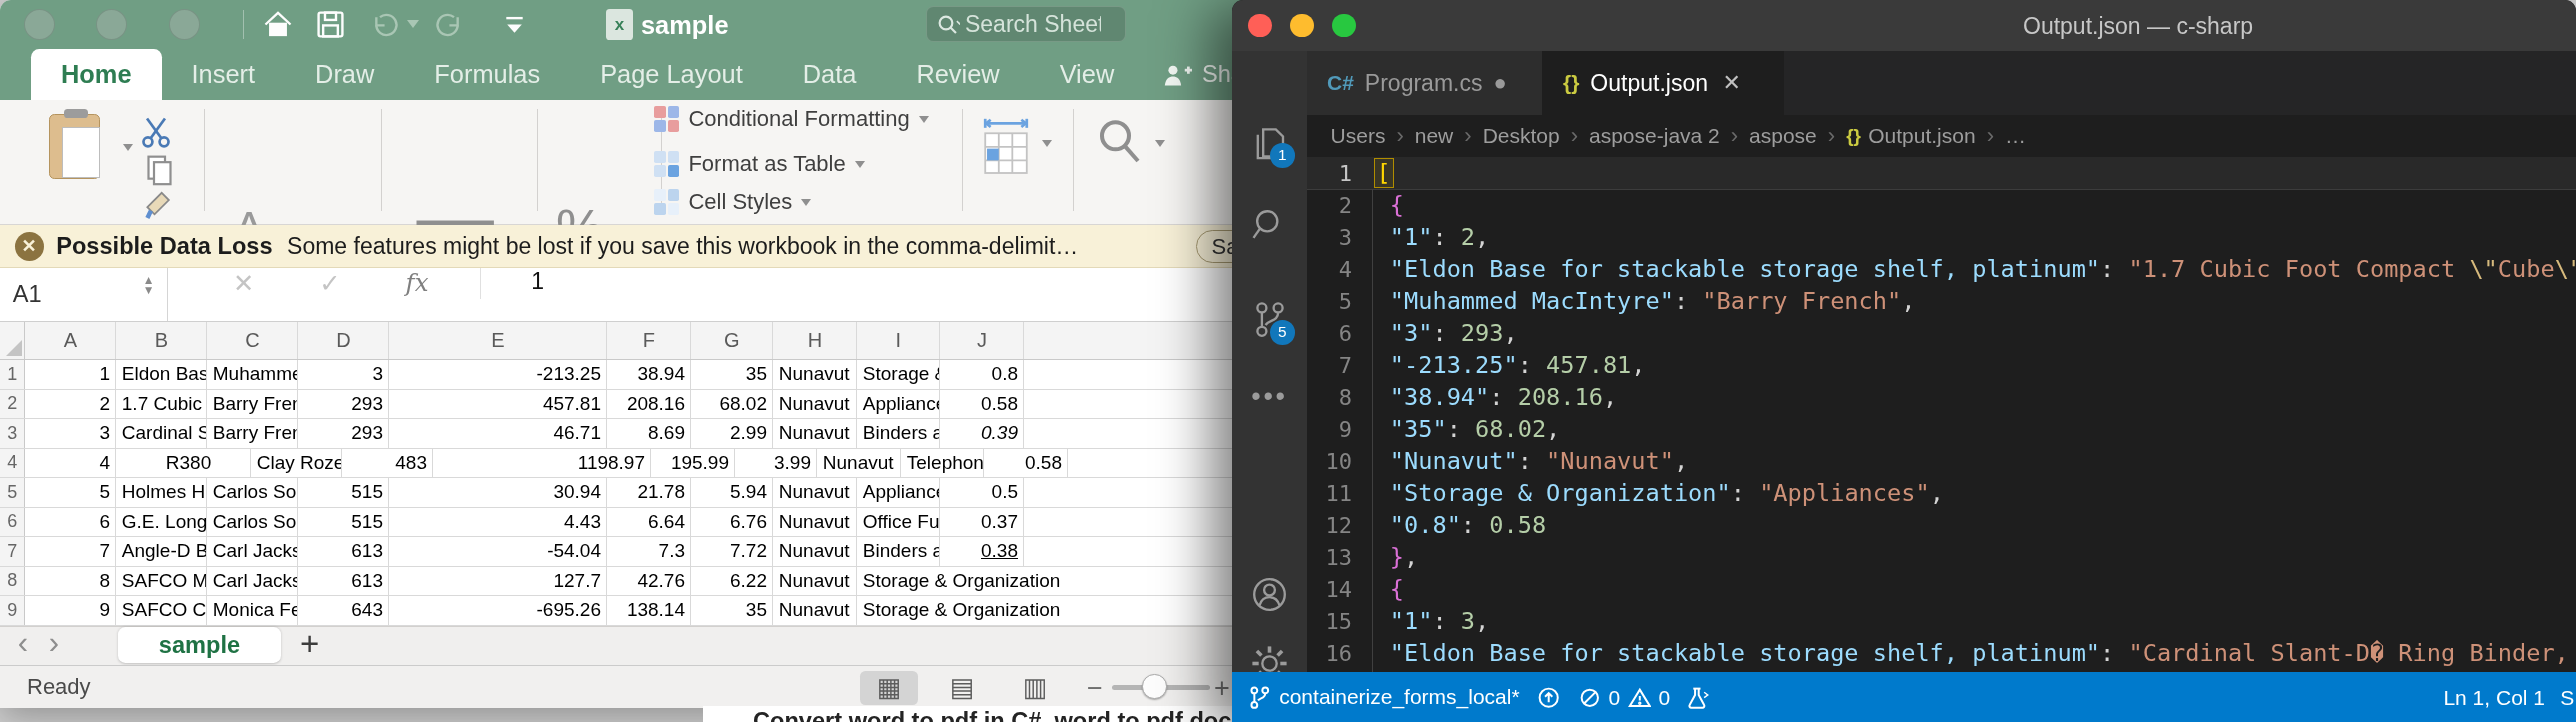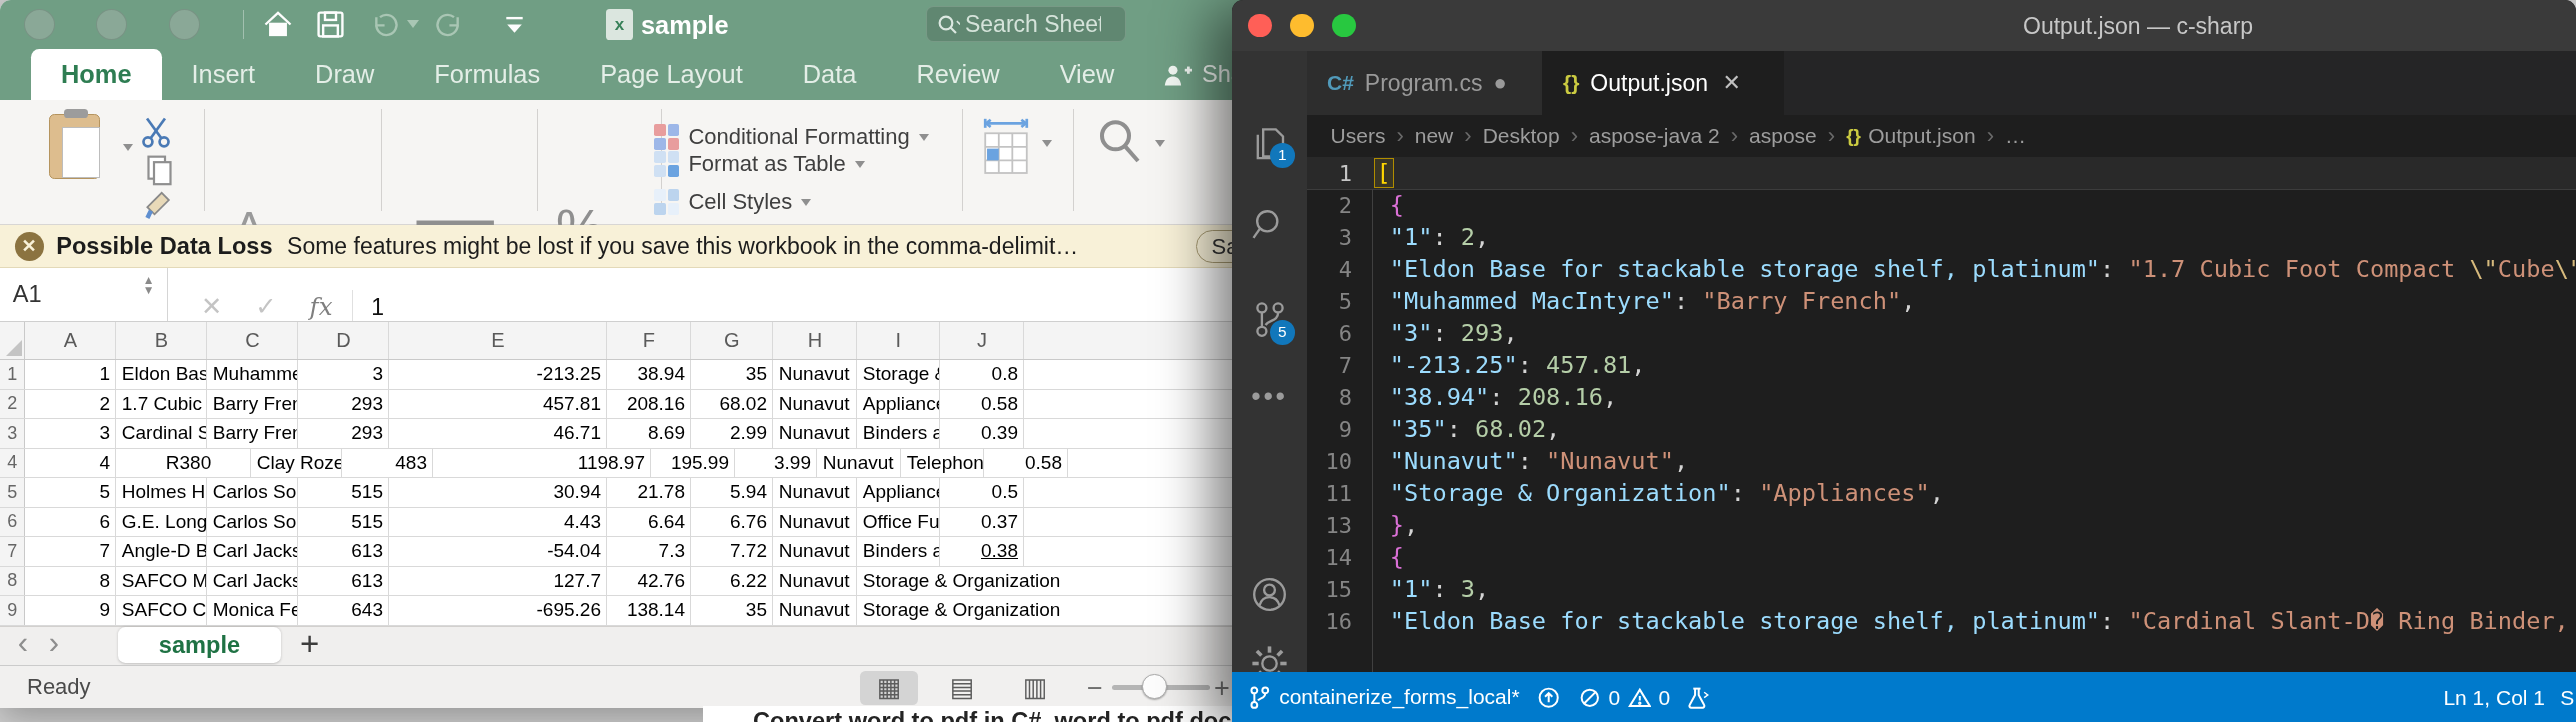--- a/index.html
+++ b/index.html
@@ -38,21 +38,21 @@
   .stack-row { position:absolute; left:654px; display:flex; align-items:center; gap:9px; font-size:22px; color:#3f3f3f; }
   .grid-mini { display:grid; grid-template-columns:1fr 1fr; grid-template-rows:1fr 1fr; gap:1.8px; width:25.4px; height:25.4px; }
   .grid-mini div { border-radius:1.8px; }
 
   .xl-warn { height:43px; background:#f8f1d8; border-bottom:0.9px solid #e3d9b8; display:flex; align-items:center; padding-left:14.5px; position:relative; }
   .warn-icon { width:29px; height:29px; border-radius:50%; background:#8b7340; color:#f8f1d8; font-size:18px; font-weight:bold; display:flex; align-items:center; justify-content:center; }
   .warn-title { font-weight:bold; font-size:23.6px; color:#1c1c1c; margin-left:12.7px; }
   .warn-msg { font-size:23px; color:#1c1c1c; margin-left:14.5px; }
   .warn-btn { position:absolute; left:1196px; top:5.4px; height:33px; min-width:136px; border:0.9px solid #a99c73; border-radius:16.3px; font-size:22px; color:#333; display:flex; align-items:center; padding:0 14.5px; }
 
-  .xl-formula { height:54px; background:#fff; border-bottom:0.9px solid #cfcfcf; display:flex; align-items:flex-end; position:relative; }
+  .xl-formula { height:54px; background:#fff; border-bottom:0.9px solid #cfcfcf; display:flex; align-items:flex-start; position:relative;gap:32px; }
   .name-box { width:168px; height:100%; border-right:0.9px solid #d5d5d5; display:flex; align-items:center; padding-left:12.7px; font-size:23.6px; color:#333; position:relative; }
   .spinner { position:absolute; right:12.7px; top:7.3px; display:flex; flex-direction:column; line-height:10px; font-size:11.8px; color:#8a8a8a; }
   .fb-x { margin-left:33px; font-size:25.4px; color:#c4c4c4; }
   .fb-check { margin-left:33px; font-size:25.4px; color:#c4c4c4; }
   .fb-fx { margin-left:33px; font-size:24.5px; color:#7f7f7f; font-style:italic; font-family:"DejaVu Serif", serif; }
   .fb-divider { width:0.9px; height:31px; background:#e0e0e0; margin-left:20px; }
   .fb-value { margin-left:18px; font-size:23px; color:#111; }
 
   .xl-grid { height:304px; background:#fff; position:relative; font-size:19px; }
   .g-header { display:flex; height:38px; background:#f4f4f4; border-bottom:0.9px solid #c9c9c9; }
@@ -256,21 +256,21 @@
     </div>
     <div class="rb-caret" style="left:497px;top:136px"></div>
     <div class="rb-label" style="left:450px">Alignment</div>
     <div class="rb-div" style="left:537px"></div>
 
     <div style="position:absolute;left:556px;top:98px;font-size:53px;color:#8f8f8f">%</div>
     <div class="rb-caret" style="left:628px;top:136px"></div>
     <div class="rb-label" style="left:588px">Number</div>
     <div class="rb-div" style="left:661px"></div>
 
-    <div class="stack-row" style="top:24px">
+    <div class="stack-row" style="top:6px">
       <div class="grid-mini">
         <div style="background:#e89d9d"></div>
           <div style="background:#9db7e8"></div>
         <div style="background:#9db7e8"></div>
           <div style="background:#e89d9d"></div>
       </div>
       <span>Conditional Formatting</span>
         <span class="rb-caret" style="position:static;border-top-color:#8f8f8f"></span>
     </div>
     <div class="stack-row" style="top:51px">
@@ -396,21 +396,21 @@
           <div class="g-rowhdr">3</div>
           <div class="g-cell num" style="width: 91px;">3</div>
           <div class="g-cell" style="width: 91px;">Cardinal Slant-D Ring Binder, Heavy Gauge Vinyl</div>
           <div class="g-cell" style="width: 91px;">Barry French</div>
           <div class="g-cell num" style="width: 91px;">293</div>
           <div class="g-cell num" style="width: 218px;">46.71</div>
           <div class="g-cell num" style="width: 84px; text-align: center;">8.69</div>
           <div class="g-cell num" style="width: 82px;">2.99</div>
           <div class="g-cell" style="width: 84px;">Nunavut</div>
           <div class="g-cell" style="width: 83px;">Binders and Binder Accessories</div>
-          <div class="g-cell num" style="width: 84px;">0.39</div>
+          <div class="g-cell num" style="width: 84px; font-style: italic;">0.39</div>
         </div>
         <div class="g-row">
           <div class="g-rowhdr">4</div>
           <div class="g-cell num" style="width: 91px;">4</div>
           <div class="g-cell" style="width: 91px; margin-left: 44px;">R380</div>
           <div class="g-cell" style="width: 91px;">Clay Rozendal</div>
           <div class="g-cell num" style="width: 91px;">483</div>
           <div class="g-cell num" style="width: 218px;">1198.97</div>
           <div class="g-cell num" style="width: 84px;">195.99</div>
           <div class="g-cell num" style="width: 82px;">3.99</div>
@@ -637,20 +637,24 @@
           </div>
           <div class="line">
             <span class="lnum">10</span>
             <span class="lcode"><span class="tk-p"> </span><span class="tk-k">"Nunavut"</span><span class="tk-p">: </span><span class="tk-s">"Nunavut"</span><span class="tk-p">,</span></span>
           </div>
           <div class="line">
             <span class="lnum">11</span>
             <span class="lcode"><span class="tk-p"> </span><span class="tk-k">"Storage &amp; Organization"</span><span class="tk-p">: </span><span class="tk-s">"Appliances"</span><span class="tk-p">,</span></span>
           </div>
           <div class="line">
+            <span class="lnum">12</span>
+            <span class="lcode"><span class="tk-p"> </span><span class="tk-k">"0.8"</span><span class="tk-p">: </span><span class="tk-n">0.58</span></span>
+          </div>
+          <div class="line">
             <span class="lnum">13</span>
             <span class="lcode"><span class="tk-p"> </span><span class="tk-b">}</span><span class="tk-p">,</span></span>
           </div>
           <div class="line">
             <span class="lnum">14</span>
             <span class="lcode"><span class="tk-p"> </span><span class="tk-b">{</span></span>
           </div>
           <div class="line">
             <span class="lnum">15</span>
             <span class="lcode"><span class="tk-p"> </span><span class="tk-k">"1"</span><span class="tk-p">: </span><span class="tk-n">3</span><span class="tk-p">,</span></span>

